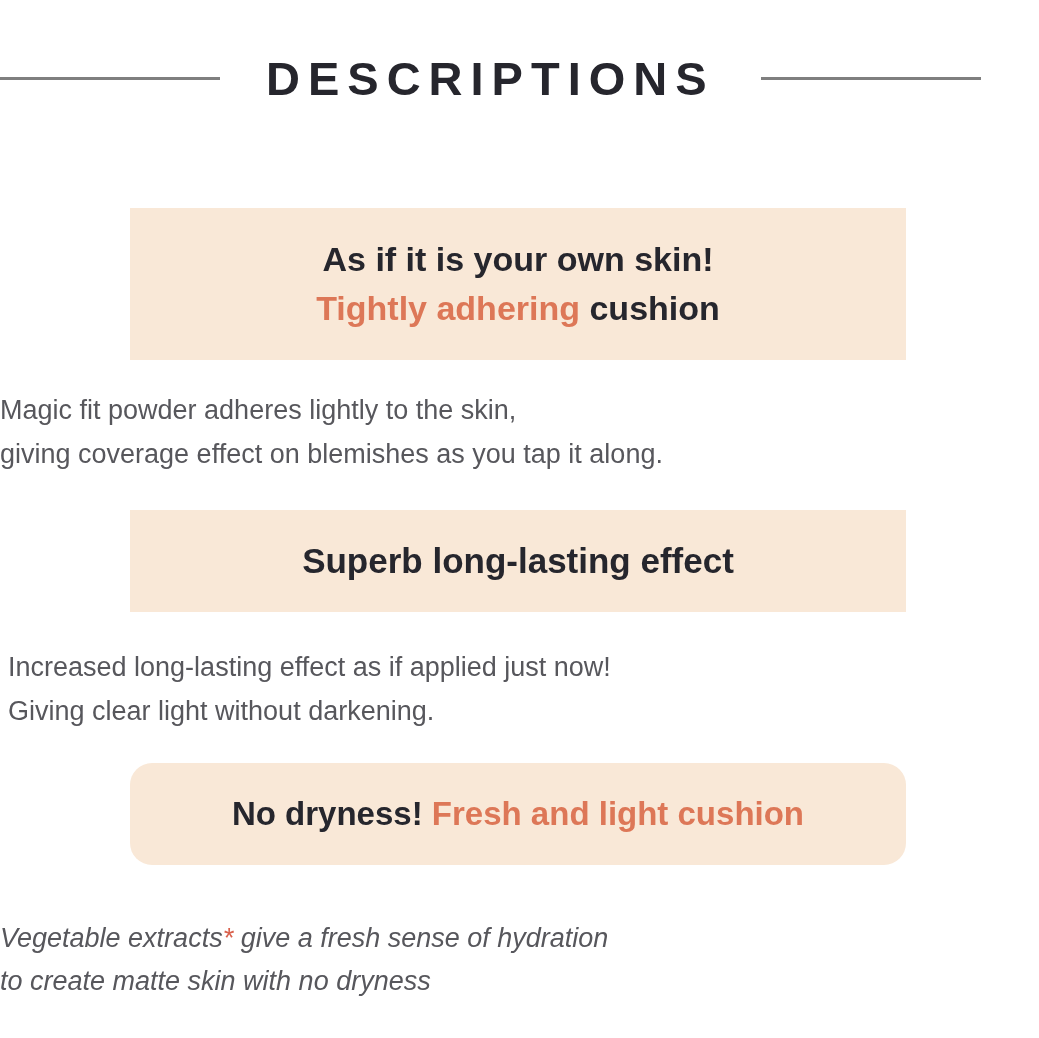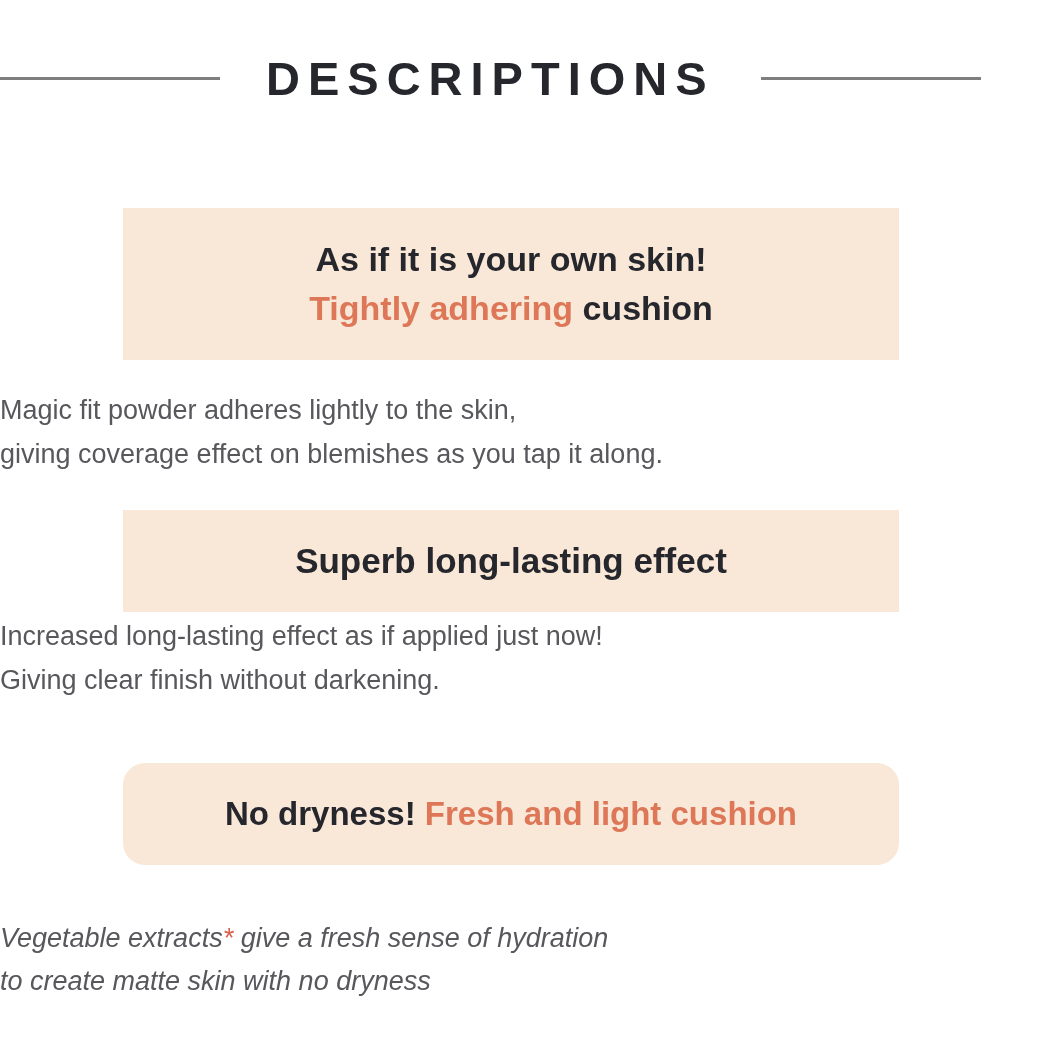--- a/index.html
+++ b/index.html
@@ -24,42 +24,42 @@
   .rule{
     height:3px;width:220px;background:var(--rule);flex:0 0 auto;
   }
   .rule.left{margin-right:46px;}
   .rule.right{margin-left:46px;}
   .page-title{
     font-size:47px;font-weight:800;letter-spacing:8px;
     color:var(--heading);white-space:nowrap;
   }
   .banner{
-    position:absolute;left:123px;width:776px;
+    position:absolute;left:130px;width:776px;
     background:var(--banner-bg);
     display:flex;flex-direction:column;align-items:center;justify-content:center;
     text-align:center;
   }
   .banner-line{
     font-weight:700;color:var(--heading);white-space:nowrap;
   }
   .accent{color:var(--accent);}
   .banner-1{top:208px;height:152px;}
   .banner-1 .banner-line{font-size:34px;line-height:49px;}
   .banner-2{top:510px;height:102px;}
   .banner-2 .banner-line{font-size:35px;line-height:40px;}
   .banner-3{top:763px;height:102px;border-radius:22px;}
   .banner-3 .banner-line{font-size:33px;line-height:40px;}
   .body-text{
     position:absolute;left:0;width:1039px;
     color:var(--body);
     font-size:27px;line-height:44px;font-weight:400;
   }
   .body-1{top:388px;}
-  .body-2{top:614px;}
+  .body-2{top:645px;padding-left:8px;}
   .body-3{top:917px;line-height:43px;font-style:italic;}
   .mark{color:var(--mark);font-weight:400;}
 </style>
 </head>
 <body>
 
 <div class="header">
   <div class="rule left"></div>
   <div class="page-title">DESCRIPTIONS</div>
   <div class="rule right"></div>
@@ -78,21 +78,21 @@
   <div>Magic fit powder adheres lightly to the skin,</div>
   <div>giving coverage effect on blemishes as you tap it along.</div>
 </div>
 
 <div class="banner banner-2">
   <div class="banner-line">Superb long-lasting effect</div>
 </div>
 
 <div class="body-text body-2">
   <div>Increased long-lasting effect as if applied just now!</div>
-  <div>Giving clear finish without darkening.</div>
+  <div>Giving clear light without darkening.</div>
 </div>
 
 <div class="banner banner-3">
   <div class="banner-line">
     <span>No dryness!</span><span class="accent"> Fresh and light cushion</span>
   </div>
 </div>
 
 <div class="body-text body-3">
   <div>

